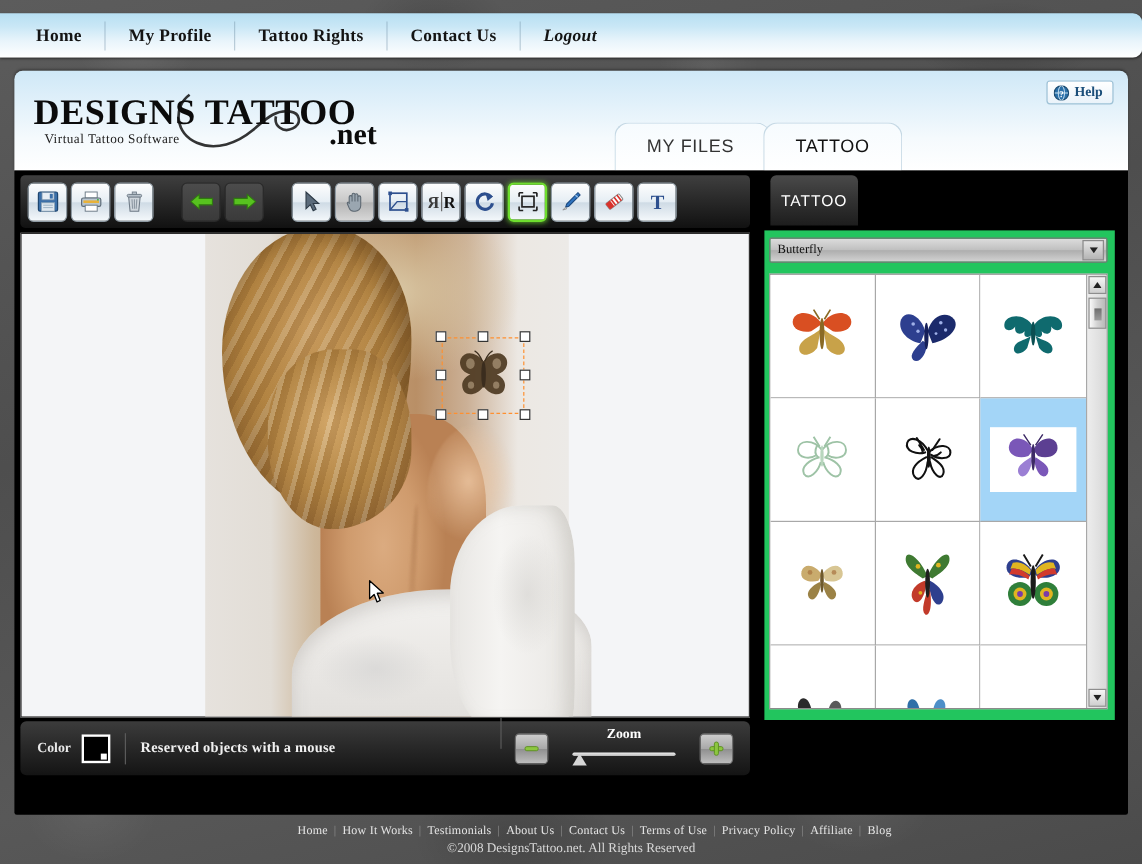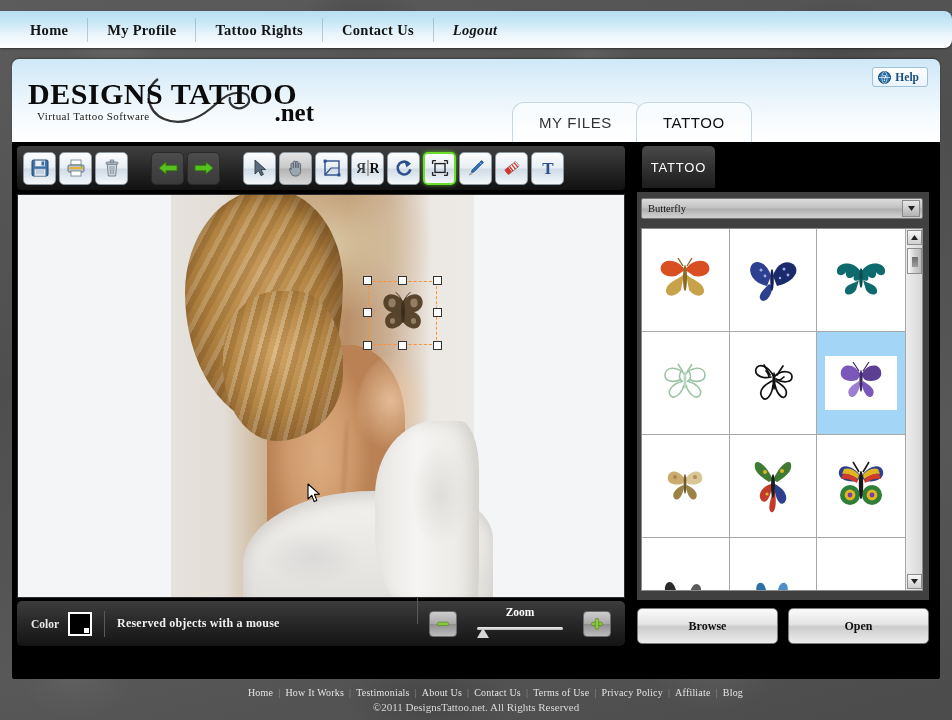--- a/index.html
+++ b/index.html
@@ -383,21 +383,21 @@
     border-radius: 5px 5px 0 0;
     display: flex; align-items: center; justify-content: center;
     font-size: 13px; color: #fff;
     letter-spacing: .8px;
     cursor: pointer;
     margin-left: 10px;
   }
   #rp-body {
     position: absolute; left: 5px; top: 46px;
     width: 292px; height: 408px;
-    background: #404040;
+    background: #22c55e;
   }
   #rp-select {
     position: relative;
     left: 4px; top: 6px;
     width: 282px; height: 21px;
     background: linear-gradient(to bottom, #dcdcdc 0%, #c0c0c0 48%, #aeaeae 52%, #d2d2d2 100%);
     border: 1px solid #777;
     border-radius: 2px;
     display: flex; align-items: center;
     cursor: pointer;
@@ -946,27 +946,23 @@
             <div id="sc-thumb"></div>
             <div class="sc-btn sc-dn">
               <svg width="7" height="5" viewBox="0 0 7 5">
                   <path d="M0 0 L7 0 L3.5 5 Z" fill="#222"></path>
                 </svg>
             </div>
           </div>
         </div>
       </div>
 
-      <div id="rp-buttons">
-        <div class="rp-btn">Browse</div>
-        <div class="rp-btn">Open</div>
-      </div>
     </div>
 
   </div>
 </div>
 
 <div id="footer">
   <div id="footer-links">
     <span class="l">Home</span><span class="s">|</span><span class="l">How It Works</span><span class="s">|</span><span class="l">Testimonials</span><span class="s">|</span><span class="l">About Us</span><span class="s">|</span><span class="l">Contact Us</span><span class="s">|</span><span class="l">Terms of Use</span><span class="s">|</span><span class="l">Privacy Policy</span><span class="s">|</span><span class="l">Affiliate</span><span class="s">|</span><span class="l">Blog</span>
   </div>
-  <div id="copyright">©2011 DesignsTattoo.net. All Rights Reserved</div>
+  <div id="copyright">©2008 DesignsTattoo.net. All Rights Reserved</div>
 </div>
 
 </body></html>

